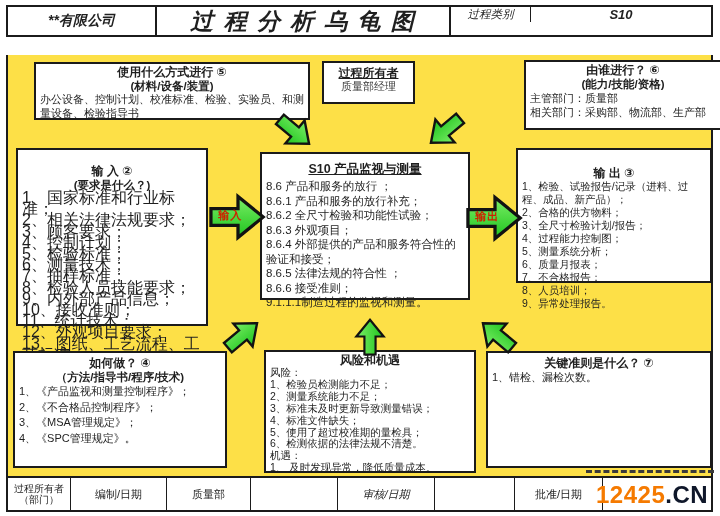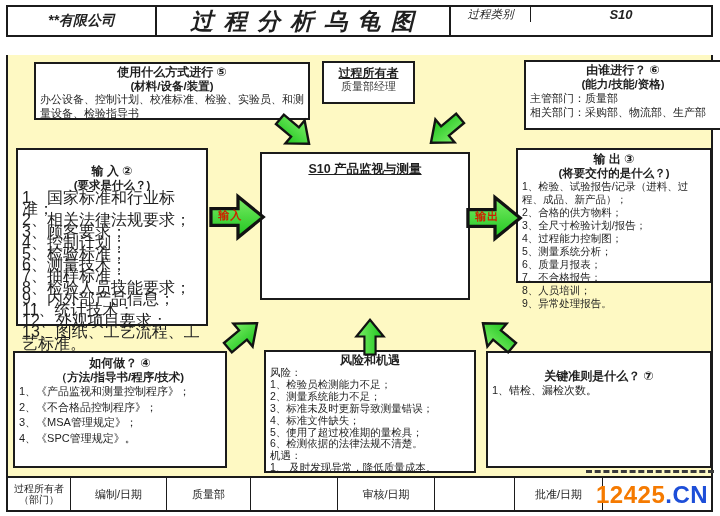--- a/index.html
+++ b/index.html
@@ -17,49 +17,49 @@
   .hdr-right { flex:1; display:flex; flex-direction:column;gap:40px; }
   .hdr-row { flex:1; display:flex; }
   .hdr-row + .hdr-row { border-top:1.5px solid #1b1b1b; }
   .hdr-label { width:80px; border-right:1.5px solid #1b1b1b; display:flex;
          align-items:center; justify-content:center; font-size:11.5px; }
   .hdr-value { flex:1; display:flex; align-items:center; justify-content:center; font-size:13px; }
   .hdr-value.b { font-weight:bold; font-size:12px; }
 
   
   .main { position:absolute; left:6px; top:55px; width:707px; height:423px;
-          border:2px solid #1b1b1b; border-top:none; background:#fef9c3; }
+          border:2px solid #1b1b1b; border-top:none; background:#fde047; }
 
   .box { position:absolute; border:2px solid #1b1b1b; background:#fff; padding:1px 4px; }
   .bt  { text-align:center; font-weight:bold; font-size:12px; line-height:14px; }
   .bs  { text-align:center; font-weight:bold; font-size:11.5px; line-height:14px; }
   .body-txt { font-size:11px; line-height:13.5px; }
   .li { white-space:normal; }
   .u  { text-decoration:underline; }
 
   .box-method  { left:26px;  top:7px;   width:276px; height:58px; }
   .box-owner   { left:314px; top:6px;   width:93px;  height:43px; padding-top:3px; }
   .box-owner .bt { font-size:12px; }
   .box-owner .body-txt { text-align:center; color:#3a3a3a; }
   .box-who     { left:484px; top:5px;   width:198px; height:70px;margin-left:32px; }
   .box-who .body-txt { font-size:11px; line-height:14px; }
 
   .box-input   { left:8px;   top:93px;  width:192px; height:178px; padding-top:14px; }
   .box-input .items  { font-size:16px;  line-height:11.2px; }
   .box-center  { left:252px; top:97px;  width:210px; height:148px; padding-top:8px; }
   .box-center .bt { font-size:12.5px; margin-bottom:3px; }
   .box-center .items { font-size:11.5px; line-height:14.5px; }
-  .box-output  { left:508px; top:93px;  width:196px; height:135px; padding-top:2px; }
+  .box-output  { left:508px; top:93px;  width:196px; height:135px; padding-top:16px; }
   .box-output .items { font-size:10.5px; line-height:13px; }
 
   .box-how     { left:5px;   top:296px; width:214px; height:117px; padding-top:3px; }
   .box-how .items { font-size:11px; line-height:15.5px; }
   .box-risk    { left:256px; top:295px; width:212px; height:123px; padding-top:1px; }
   .box-risk .items { font-size:10.5px; line-height:11.9px; }
-  .box-crit    { left:478px; top:296px; width:226px; height:117px; padding-top:16px; }
+  .box-crit    { left:478px; top:296px; width:226px; height:117px; padding-top:3px; }
   .box-crit .items { font-size:11px; line-height:15px; }
 
   
   .arrow { position:absolute; }
   .arrow svg { display:block; width:100%; height:100%; overflow:visible; }
   .ar-top-left     { left:266px; top:60px;  width:42px; height:34px; transform:rotate(40deg); }
   .ar-top-right    { left:416px; top:59px;  width:42px; height:34px; transform:rotate(140deg); }
   .ar-input        { left:202px; top:137px; width:56px; height:50px; }
   .ar-output       { left:459px; top:139px; width:56px; height:48px; }
   .ar-bottom-left  { left:214px; top:263px; width:42px; height:34px; transform:rotate(-40deg); }
@@ -69,27 +69,27 @@
                  text-align:center; font-size:11px; font-weight:bold; color:#cc2200; letter-spacing:1px; }
 
   
   .ftr { position:absolute; left:6px; top:478px; width:707px; height:34px;
          border:2px solid #1b1b1b; border-top:none; display:flex; }
   .ftr-cell { display:flex; align-items:center; justify-content:center;
               font-size:11px; text-align:center; }
   .ftr-cell + .ftr-cell { border-left:1.5px solid #1b1b1b; }
   .ftr-cell.pre { white-space:pre-line; font-size:10px; line-height:11.5px; }
   .fc0{width:62px;} .fc1{width:84px;} .fc2{width:96px;} .fc3{width:87px;}
-  .fc4{width:97px;} .fc5{width:80px;} .fc6{width:88px;} .fc7{flex:1;}
+  .fc4{width:97px;font-style:italic;} .fc5{width:80px;} .fc6{width:88px;} .fc7{flex:1;}
 
   
   .wm { position:absolute; left:596px; top:481px; font-size:24px; font-weight:bold;
         letter-spacing:0.5px; white-space:nowrap; background:transparent; }
   .wm .num { color:#f57a00; }
-  .wm .suf { color:#1d4ed8; }
+  .wm .suf { color:#0f172a; }
   .wm-dash { position:absolute; left:586px; top:470px; width:128px; height:0;
              border-top:3px dashed #3a3a3a; }
 </style>
 </head>
 <body>
 
 <div id="page">
 
   <svg width="0" height="0" style="position:absolute" aria-hidden="true">
     <defs>
@@ -144,33 +144,43 @@
       <div class="items">
           <div class="li">1、国家标准和行业标准；</div>
           <div class="li">2、相关法律法规要求；</div>
           <div class="li">3、顾客要求；</div>
           <div class="li">4、控制计划；</div>
           <div class="li">5、检验标准；</div>
           <div class="li">6、测量技术；</div>
           <div class="li">7、抽样标准；</div>
           <div class="li">8、检验人员技能要求；</div>
           <div class="li">9、内外部产品信息；</div>
+          <div class="li">10、接收准则；</div>
           <div class="li">11、统计技术；</div>
           <div class="li">12、外观项目要求；</div>
           <div class="li">13、图纸、工艺流程、工艺标准。</div>
         </div>
     </div>
 
     <div class="box box-center">
       <div class="bt u">S10 产品监视与测量</div>
+      <div class="items">
+          <div class="li">8.6 产品和服务的放行 ；</div>
+          <div class="li">8.6.1 产品和服务的放行补充；</div>
+          <div class="li">8.6.2 全尺寸检验和功能性试验；</div>
+          <div class="li">8.6.3 外观项目；</div>
+          <div class="li">8.6.4 外部提供的产品和服务符合性的验证和接受；</div>
+          <div class="li">8.6.5 法律法规的符合性 ；</div>
+          <div class="li">8.6.6 接受准则；</div>
+          <div class="li">9.1.1.1制造过程的监视和测量。</div>
+        </div>
     </div>
 
     <div class="box box-output">
       <div class="bt">输 出 ③</div>
-      <div class="bs">(将要交付的是什么？)</div>
       <div class="items">
           <div class="li">1、检验、试验报告/记录（进料、过程、成品、新产品）；</div>
           <div class="li">2、合格的供方物料；</div>
           <div class="li">3、全尺寸检验计划/报告；</div>
           <div class="li">4、过程能力控制图；</div>
           <div class="li">5、测量系统分析；</div>
           <div class="li">6、质量月报表；</div>
           <div class="li">7、不合格报告；</div>
           <div class="li">8、人员培训；</div>
           <div class="li">9、异常处理报告。</div>

